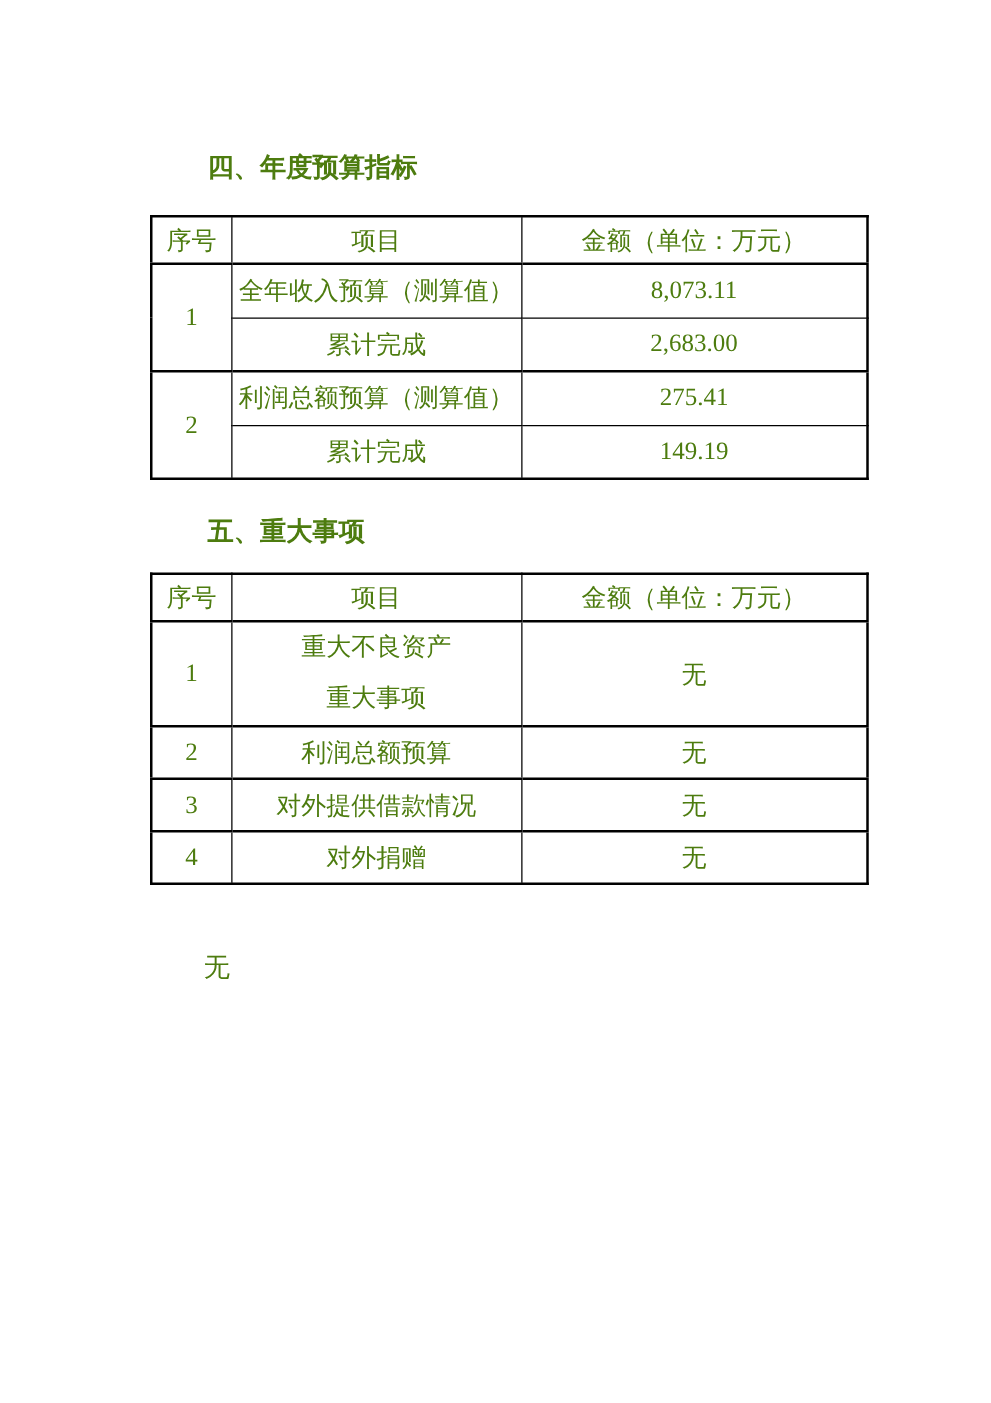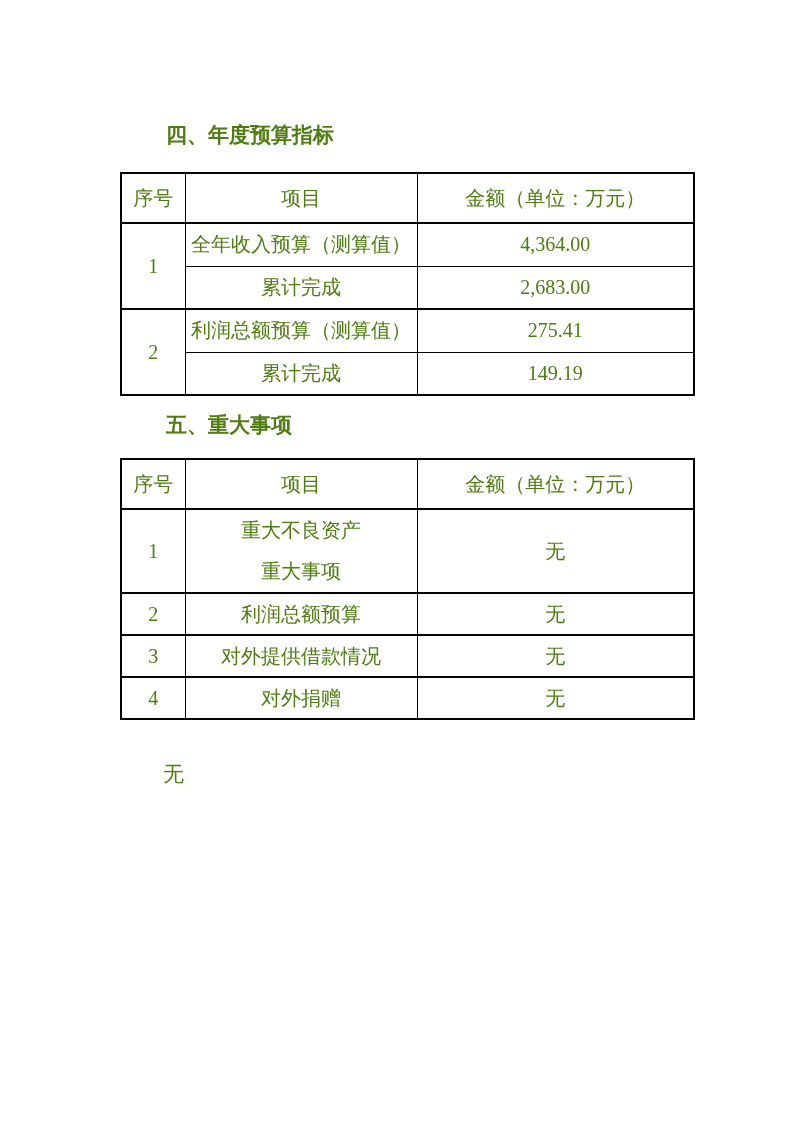--- a/index.html
+++ b/index.html
@@ -16,21 +16,21 @@
   .sec-title {
     position: absolute;
     margin: 0;
     font-family: "Liberation Sans", sans-serif;
     font-weight: 700;
     font-size: 21px;
     line-height: 25px;
     white-space: nowrap;
   }
   #sec4-title { left: 166px; top: 122px; }
-  #sec5-title { left: 166px; top: 413px; font-family: Liberation Serif, serif; }
+  #sec5-title { left: 166px; top: 413px; }
   #sec6-title { left: 164px; top: 726px; }
   .none-paragraph {
     position: absolute;
     left: 163px;
     top: 762px;
     margin: 0;
     font-size: 21px;
     line-height: 25px;
     font-family: "Liberation Serif", serif;
   }
@@ -47,21 +47,21 @@
   .tbl th, .tbl td {
     border: 1.5px solid #000;
     padding: 0;
     text-align: center;
     vertical-align: middle;
     font-weight: normal;
     font-size: 20px;
     font-family: "Liberation Serif", serif;
     overflow: hidden;
   }
-  .tbl thead tr { height: 50px; }
+  .tbl thead tr { height: 38px; }
   .tbl thead th { border-bottom: 2.5px solid #000; }
   #budget-table tbody tr { height: 43px; }
   #budget-table tr.group-start td { border-top: 2px solid #000; }
   #major-table tbody td { border-top: 2px solid #000; }
   #major-table tbody tr { height: 42px; }
   #major-table tbody tr.tall-row { height: 84px; }
   .cell-line { display: block; line-height: 41px; }
   .col-no  { width: 64px; }
   .col-item{ width: 232px; }
   .col-amt { width: 277px; }
@@ -83,21 +83,21 @@
       <tr>
         <th>序号</th>
         <th>项目</th>
         <th>金额（单位：万元）</th>
       </tr>
     </thead>
     <tbody>
       <tr class="group-start">
         <td rowspan="2">1</td>
         <td>全年收入预算（测算值）</td>
-        <td>4,364.00</td>
+        <td>8,073.11</td>
       </tr>
       <tr>
         <td>累计完成</td>
         <td>2,683.00</td>
       </tr>
       <tr class="group-start">
         <td rowspan="2">2</td>
         <td>利润总额预算（测算值）</td>
         <td>275.41</td>
       </tr>

